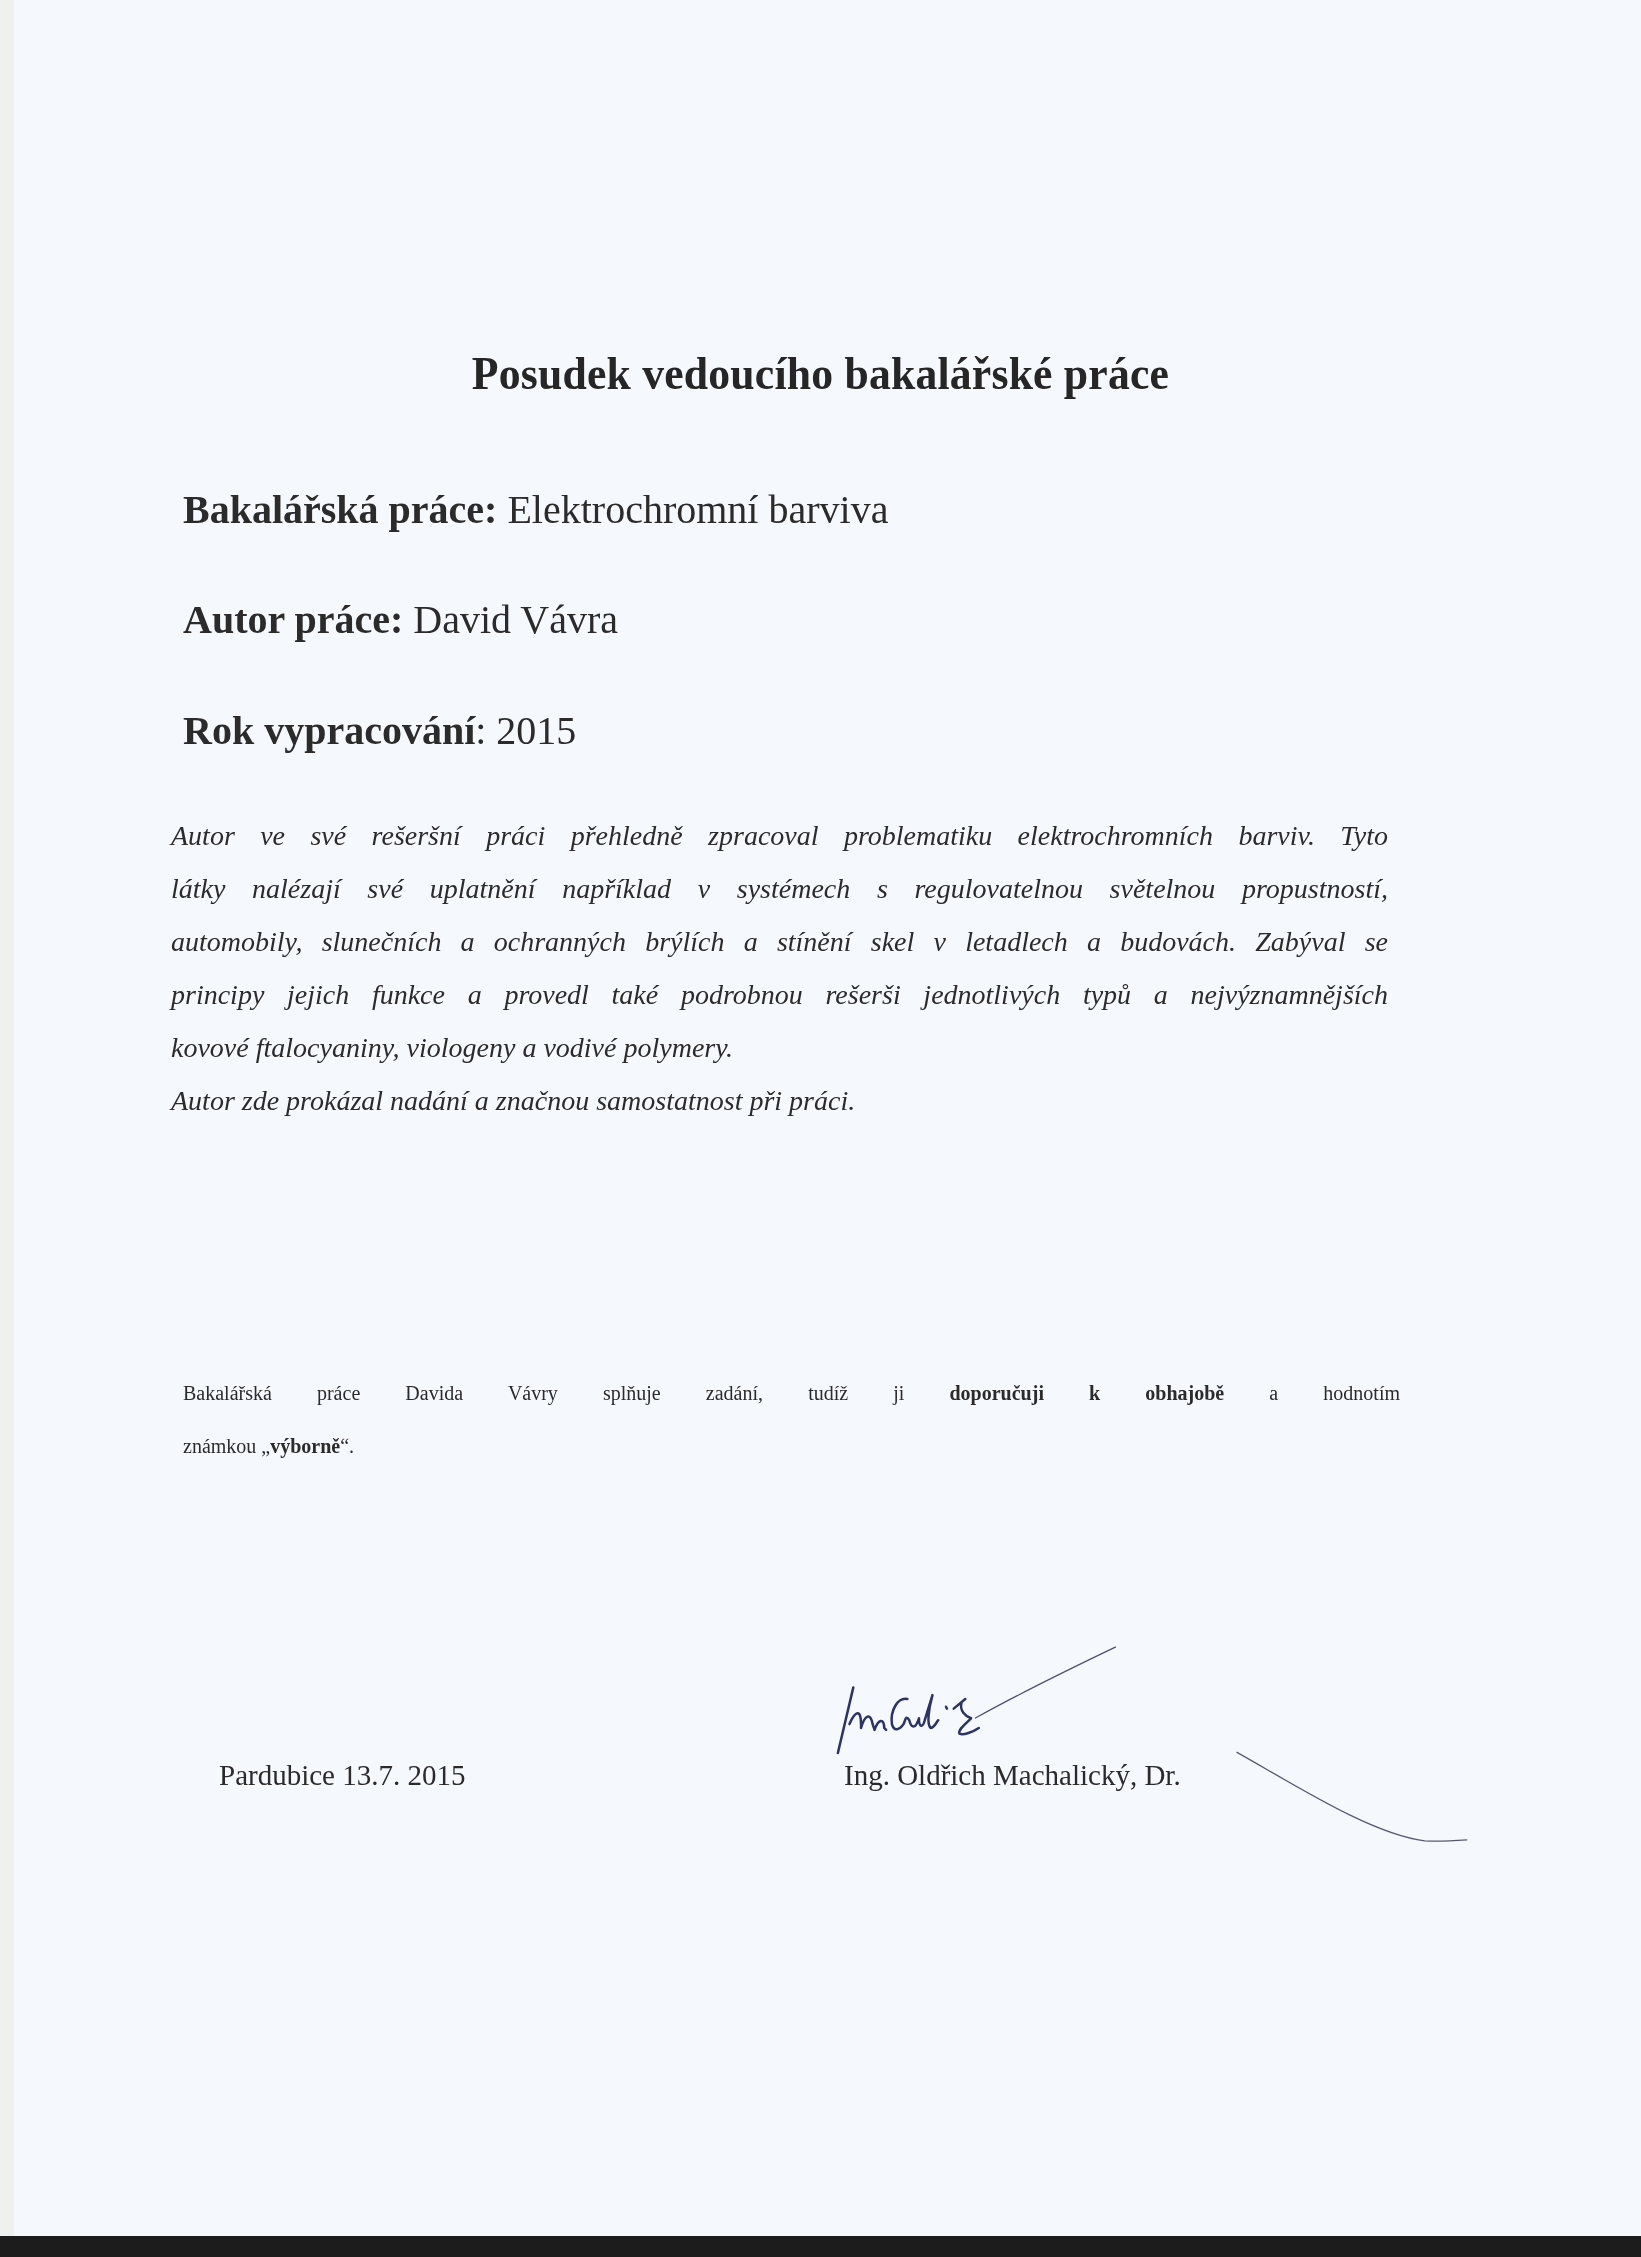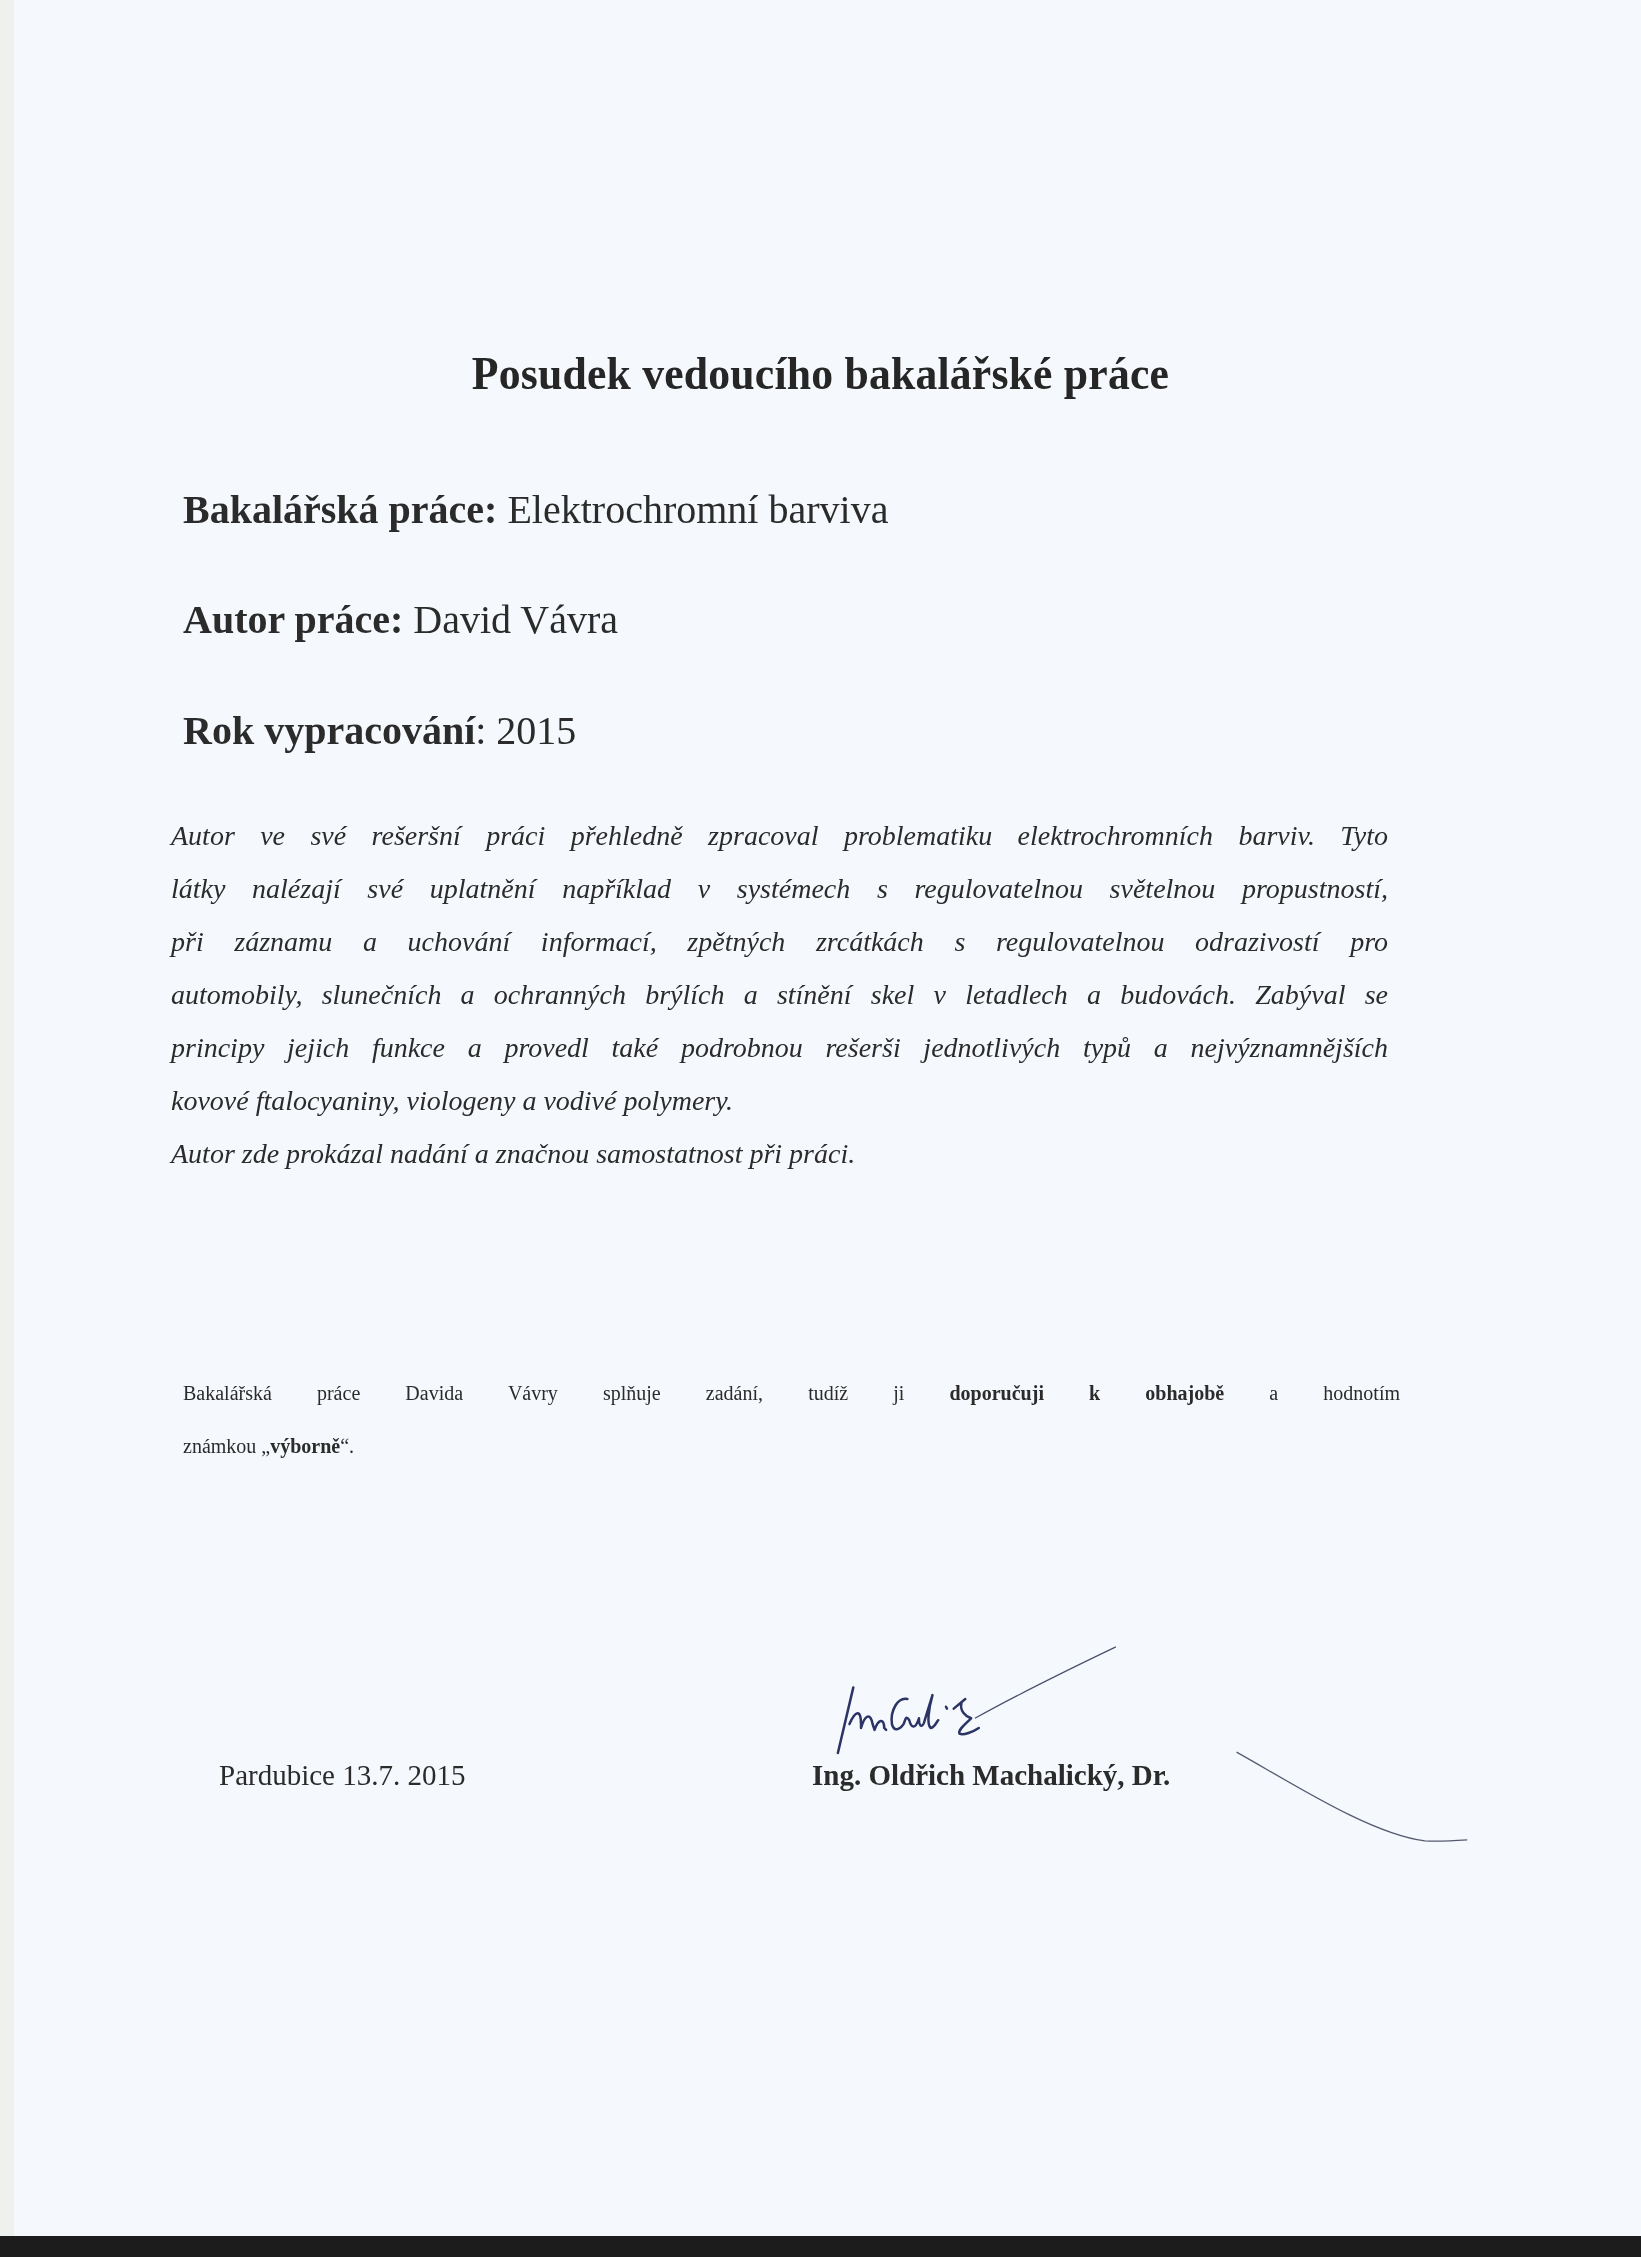--- a/index.html
+++ b/index.html
@@ -24,21 +24,21 @@
   .para {
     position:absolute; left:171px; width:1217px; font-size:28px; line-height:53px;font-style:italic;
   }
   .para .line { display:block; white-space:nowrap; }
   .justify { text-align:justify; text-align-last:justify; }
 
   .closing { position:absolute; left:183px; width:1217px; font-size:20px; line-height:53px; }
   .closing b { font-weight:bold; }
 
   .place-date { position:absolute; left:181px; top:1759px; font-size:29px; white-space:nowrap;margin-left:38px; }
-  .signer { position:absolute; left:812px; top:1759px; font-size:29px; white-space:nowrap;font-weight:bold; }
+  .signer { position:absolute; left:844px; top:1759px; font-size:29px; white-space:nowrap; }
 
   svg.sig { position:absolute; left:0; top:0; }
 </style>
 </head>
 <body>
 
 <div class="page"></div>
 <div class="left-edge"></div>
 
 <div class="title">Posudek vedoucího bakalářské práce</div>
@@ -49,21 +49,20 @@
 <div class="field" style="top:596px;">
   <b>Autor práce:</b><span> David Vávra</span>
 </div>
 <div class="field" style="top:707px;">
   <b>Rok vypracování</b><span>: 2015</span>
 </div>
 
 <div class="para" style="top:809px;">
   <span class="line justify">Autor ve své rešeršní práci přehledně zpracoval problematiku elektrochromních barviv. Tyto</span>
   <span class="line justify">látky nalézají své uplatnění například v systémech s regulovatelnou světelnou propustností,</span>
-  <span class="line justify">při záznamu a uchování informací, zpětných zrcátkách s regulovatelnou odrazivostí pro</span>
   <span class="line justify">automobily, slunečních a ochranných brýlích a stínění skel v letadlech a budovách. Zabýval se</span>
   <span class="line justify">principy jejich funkce a provedl také podrobnou rešerši jednotlivých typů a nejvýznamnějších</span>
   <span class="line">kovové ftalocyaniny, viologeny a vodivé polymery.</span>
   <span class="line">Autor zde prokázal nadání a značnou samostatnost při práci.</span>
 </div>
 
 <div class="closing" style="top:1367px;">
   <span class="line justify" style="display:block;white-space:nowrap;"><span>Bakalářská práce Davida Vávry splňuje zadání, tudíž ji </span><b>doporučuji k obhajobě</b><span> a hodnotím</span></span>
   <span style="display:block;white-space:nowrap;"><span>známkou „</span><b>výborně</b><span>“.</span></span>
 </div>

